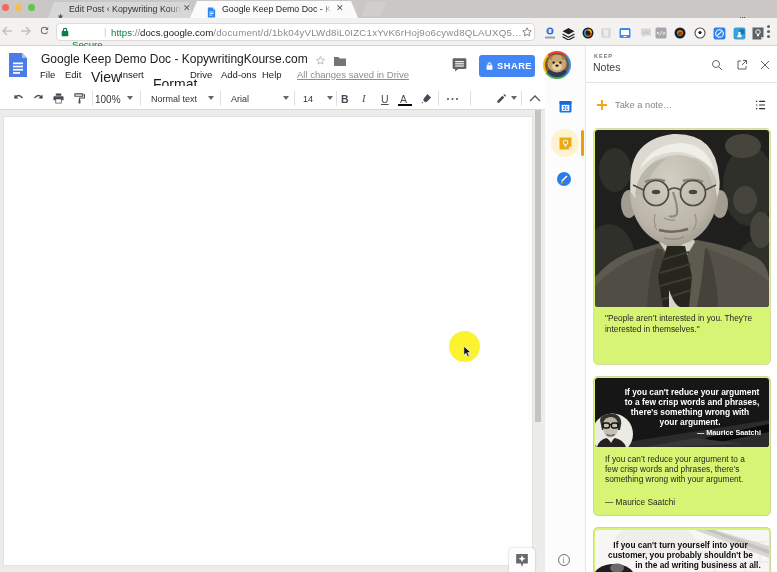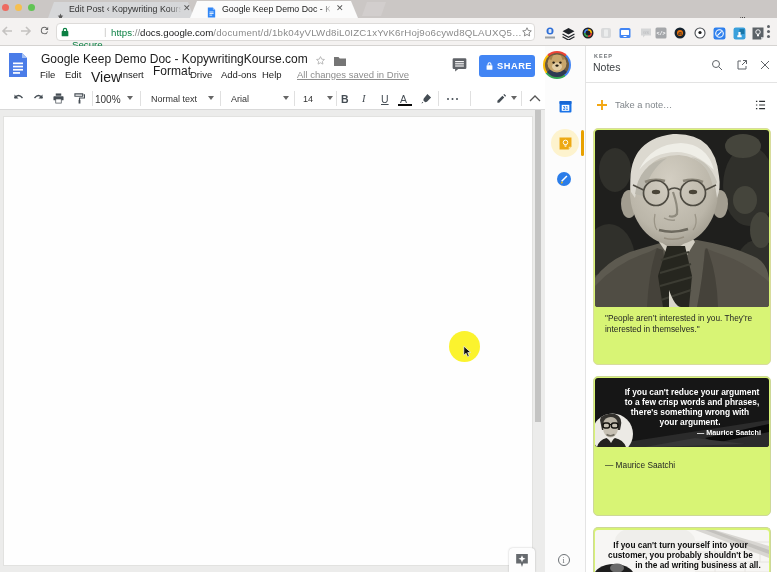--- a/index.html
+++ b/index.html
@@ -146,21 +146,21 @@
     <path fill="none" stroke="#b5b5b5" stroke-width="2" d="M12 3.5l2.6 5.6 6 .7-4.5 4.1 1.2 6-5.3-3-5.3 3 1.2-6L3.4 9.8l6-.7z"></path>
   </svg>
 <svg class="abs" style="left:334px;top:56px;" width="12" height="10" viewBox="0 0 24 20">
     <path fill="#757575" d="M0 2h9l2.5 3H24v15H0z"></path>
   </svg>
 
 <div class="abs" style="left:40px;top:68.5px;font-size:9.5px;color:#1b1b1b;">File</div>
 <div class="abs" style="left:65px;top:68.5px;font-size:9.5px;color:#1b1b1b;">Edit</div>
 <div class="abs" style="left:91px;top:68.5px;font-size:14px;color:#1b1b1b;">View</div>
 <div class="abs" style="left:120px;top:68.5px;font-size:9.5px;color:#1b1b1b;">Insert</div>
-<div class="abs" style="left:153px;top:64px;font-size:12px;color:#1b1b1b;">Format</div>
+<div class="abs" style="left:153px;top:76px;font-size:14px;color:#1b1b1b;">Format</div>
 <div class="abs" style="left:190px;top:68.5px;font-size:9.5px;color:#1b1b1b;">Drive</div>
 <div class="abs" style="left:221px;top:68.5px;font-size:9.5px;color:#1b1b1b;">Add-ons</div>
 <div class="abs" style="left:262px;top:68.5px;font-size:9.5px;color:#1b1b1b;">Help</div>
 <div class="abs" style="left:297px;top:68.5px;font-size:9.5px;color:#8d8d8d;text-decoration:underline;">All changes saved in Drive</div>
 
 <svg class="abs" style="left:452px;top:57px;" width="15" height="15" viewBox="0 0 24 24">
     <path fill="#606368" d="M21 2H3a2 2 0 0 0-2 2v13a2 2 0 0 0 2 2h2v4l5-4h11a2 2 0 0 0 2-2V4a2 2 0 0 0-2-2z"></path>
     <rect x="5" y="6.5" width="14" height="1.8" fill="#fff"></rect>
     <rect x="5" y="10" width="14" height="1.8" fill="#fff"></rect>
     <rect x="5" y="13.5" width="14" height="1.8" fill="#fff"></rect>
@@ -412,20 +412,21 @@
       <ellipse cx="15.5" cy="50" rx="7.5" ry="9.5" fill="#c6c0b3"></ellipse>
       <path d="M8.5 44 Q10 39.5 15.5 39 Q21 39 22.5 44 L22 46 L9 46 Z" fill="#b9b3a6"></path>
       <rect x="8" y="45" width="6.6" height="5" rx="2.2" fill="none" stroke="#14130f" stroke-width="1.4"></rect>
       <rect x="16.4" y="45" width="6.6" height="5" rx="2.2" fill="none" stroke="#14130f" stroke-width="1.4"></rect>
       <path d="M14.6 46.5 h1.8" stroke="#14130f" stroke-width="1.1"></path>
       <path d="M11.5 56.5 Q15.5 59 19.5 56.5" fill="none" stroke="#6e6a60" stroke-width="1.5"></path>
       <path d="M2 69 Q4 62 11.5 60 L15.5 63 L20 60 Q28 61.5 31 69 Z" fill="#23221e"></path>
       <path d="M13.5 61 L16 65 L18.5 61 Z" fill="#e8e5de"></path>
     </g>
   </svg>
+  <div style="padding:7px 9px 0 11px;font-size:8.3px;line-height:10px;color:#1f2023;white-space:nowrap;">If you can’t reduce your argument to a<br>few crisp words and phrases, there’s<br>something wrong with your argument.</div>
   <div style="padding:13px 9px 0 11px;font-size:8.3px;color:#1f2023;">— Maurice Saatchi</div>
 </div>
 
 <div class="abs" style="left:593px;top:527px;width:178px;height:45px;border-radius:5px 5px 0 0;border:1px solid #cdd898;border-bottom:none;background:#d8f475;overflow:hidden;">
   <svg width="174" height="44" viewBox="0 0 174 44" style="display:block;margin:1.5px auto 0 auto;border-radius:3px;">
     <rect width="174" height="44" fill="#f7f6f4"></rect>
     <g stroke="#e6e4e0" stroke-width="1" fill="none">
         <path d="M100 12h74M100 22h74M100 32h74M100 42h74"></path>
         <path d="M120 12v10M150 12v10M105 22v10M135 22v10M165 22v10M120 32v10M150 32v10"></path>
       </g>

